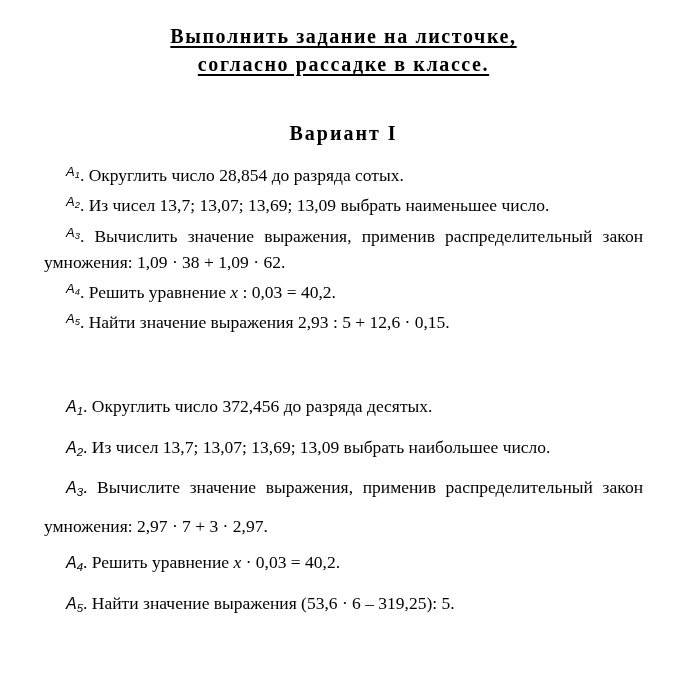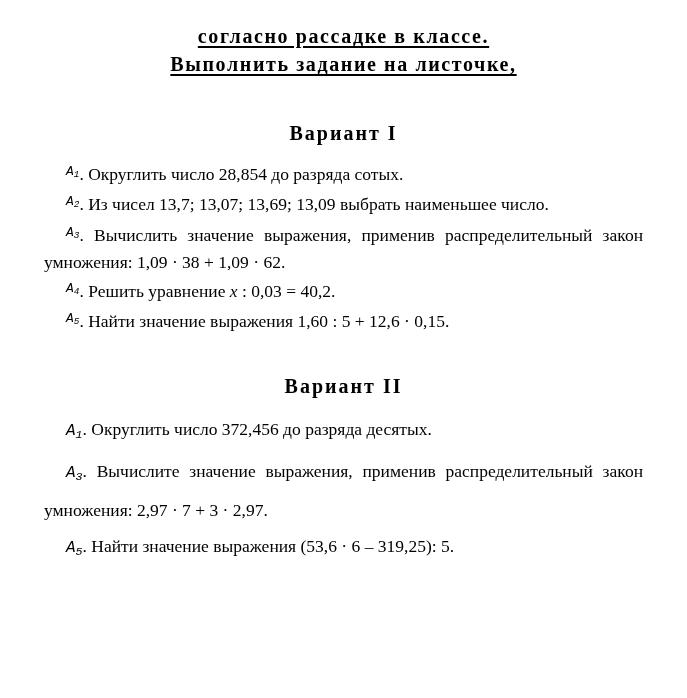--- a/index.html
+++ b/index.html
@@ -48,21 +48,21 @@
 
   .task {
     font-size: 17.5px;
     line-height: 26px;
     margin: 0 0 1px 0;
     text-indent: 22px;
     text-align: justify;
   }
   .label {
     font-style: italic;
-    font-family: Liberation Mono, monospace;
+    font-family: Liberation Sans, sans-serif;
   }
   .label sub {
     font-size: 0.7em;
     font-style: italic;
     vertical-align: -0.25em;
   }
   .v1 .label {
     font-size: 13px;
     vertical-align: 0.35em;
   }
@@ -92,55 +92,56 @@
     text-align: justify;
     text-align-last: left;
   }
 </style>
 </head>
 <body>
 
 <div class="page">
 
   <div class="doc-title">
+    <span class="line">Выполнить задание на листочке,</span>
     <span class="line">согласно рассадке в классе.</span>
-    <span class="line">Выполнить задание на листочке,</span>
   </div>
 
   <div class="spacer-1"></div>
 
   <div class="variant-heading">Вариант I</div>
 
   <div class="spacer-2"></div>
 
   <div class="v1">
 
     <p class="task"><span class="label"><span>A</span><sub>1</sub></span><span>. Округлить число 28,854 до разряда сотых.</span></p>
 
     <p class="task"><span class="label"><span>A</span><sub>2</sub></span><span>. Из чисел 13,7; 13,07; 13,69; 13,09 выбрать наименьшее число.</span></p>
 
     <p class="task justify-spread"><span class="label"><span>A</span><sub>3</sub></span><span>.    Вычислить    значение    выражения,    применив распределительный закон умножения: 1,09 ·  38 + 1,09 ·  62.</span></p>
 
     <p class="task"><span class="label"><span>A</span><sub>4</sub></span><span>. Решить уравнение  </span><span class="italic-x">x</span><span class="wavy"> : 0,03 = 40,2.</span></p>
 
-    <p class="task"><span class="label"><span>A</span><sub>5</sub></span><span>. Найти значение выражения 1,60</span><span class="wavy"> :</span><span> 5 + 12,6 ·  0,15.</span></p>
+    <p class="task"><span class="label"><span>A</span><sub>5</sub></span><span>. Найти значение выражения 2,93</span><span class="wavy"> :</span><span> 5 + 12,6 ·  0,15.</span></p>
 
   </div>
 
   <div class="spacer-3"></div>
 
-  <div class="variant-heading">Вариант II</div>
 
   <div class="spacer-4"></div>
 
   <div class="v2">
 
     <p class="task"><span class="label"><span>A</span><sub>1</sub></span><span>. Округлить число 372,456 до разряда десятых.</span></p>
 
+    <p class="task"><span class="label"><span>A</span><sub>2</sub></span><span>. Из чисел 13,7; 13,07; 13,69; 13,09 выбрать наибольшее число.</span></p>
 
     <p class="task"><span class="label"><span>A</span><sub>3</sub></span><span>. Вычислите значение выражения, применив распределительный закон умножения: 2,97 ·  7 + 3 ·  2,97.</span></p>
 
+    <p class="task"><span class="label"><span>A</span><sub>4</sub></span><span>. Решить уравнение  </span><span class="italic-x">x</span><span> ·  0,03 = 40,2.</span></p>
 
     <p class="task"><span class="label"><span>A</span><sub>5</sub></span><span>. Найти значение выражения (53,6 ·  6 – 319,25): 5.</span></p>
 
   </div>
 
 </div>
 
 </body></html>

